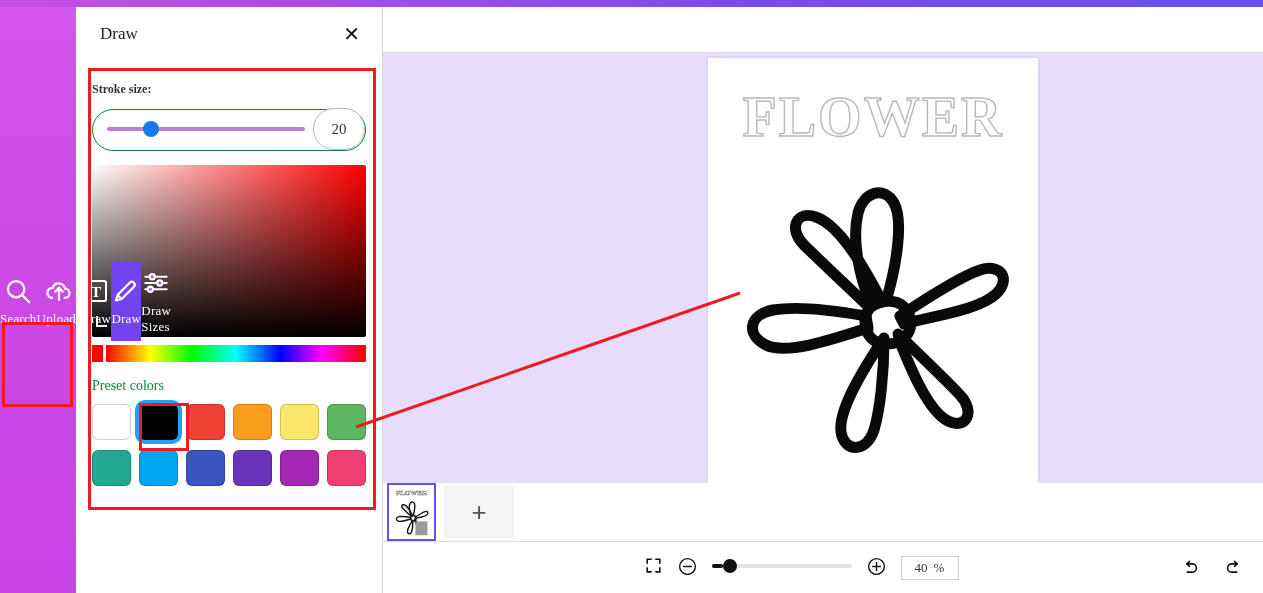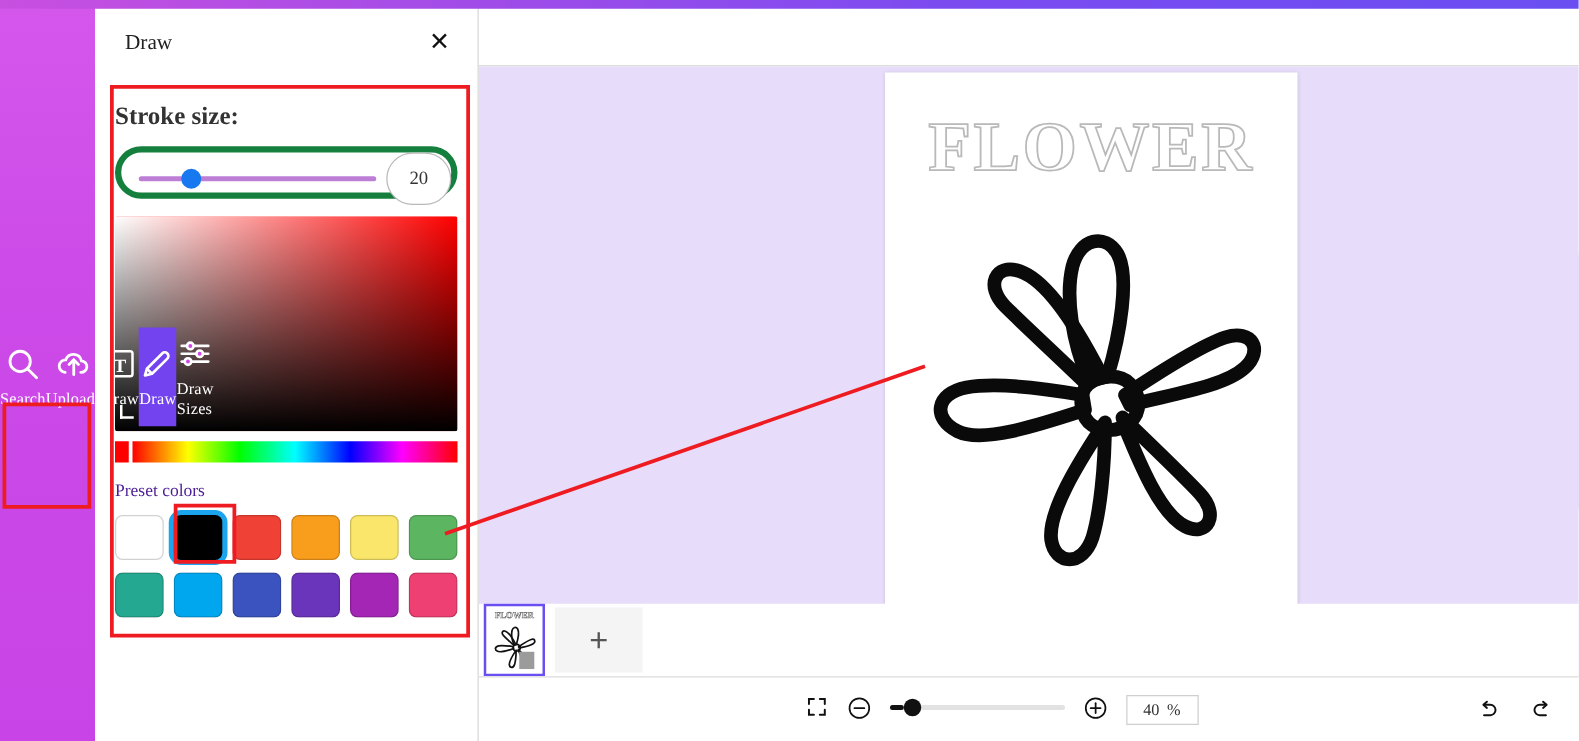--- a/index.html
+++ b/index.html
@@ -44,26 +44,26 @@
     height: 68px; display: flex; align-items: center;
     justify-content: space-between; padding: 0 22px 0 24px;
   }
   #panel-title { font-size: 17px; color: #222; }
   #panel-close {
     font-size: 20px; color: #111; cursor: pointer;
     font-family: "Liberation Sans", sans-serif; line-height: 1;
   }
   #panel-body { padding: 14px 16px 0 16px; }
   #stroke-label {
-    font-size: 20px; font-weight: bold; color: #333; margin-bottom: 12px;
+    font-size: 12px; font-weight: bold; color: #333; margin-bottom: 12px;
     font-family: "Liberation Serif", serif;
   }
   #stroke-row {
-    display: flex; align-items: flex-start; height: 42px;
-    border: 5px solid #15803d; border-radius: 21px; background:#fff;
+    display: flex; align-items: flex-end; height: 42px;
+    border: 1px solid #15803d; border-radius: 21px; background:#fff;
   }
   #stroke-slider {
     flex: 1; position: relative; height: 42px; margin-left: 14px;
     margin-right: 8px; cursor: pointer;
   }
   #stroke-track {
     position: absolute; left: 0; right: 0; top: 19px; height: 4px;
     background: #bd7fd6; border-radius: 2px;
   }
   #stroke-thumb {
@@ -88,21 +88,21 @@
     border: 2px solid #ffffff; border-top: none; border-right: none;
   }
   #hue-row { display:flex; align-items:center; margin-top: 8px; height: 17px; }
   #hue-current { width: 11px; height: 17px; background:#ff0000; margin-right: 3px; }
   #hue-strip {
     flex: 1; height: 17px; cursor: pointer;
     background: linear-gradient(to right,
       #ff0000 0%, #ffff00 17%, #00ff00 33%, #00ffff 50%,
       #0000ff 67%, #ff00ff 83%, #ff0000 100%);
   }
-  #preset-label { font-size: 14px; color: #4c1d95; margin-top: 16px; }
+  #preset-label { font-size: 14px; color: #15803d; margin-top: 16px; }
   .swatch-row { display: flex; gap: 8px; margin-top: 10px; }
   .swatch {
     width: 42px; height: 36px; border-radius: 6px;
     border: 1px solid rgba(0,0,0,.18); cursor: pointer; position: relative;
   }
   .swatch.selected { box-shadow: 0 0 0 4px #1ba5ef; }
   #panel-highlight {
     position: absolute; left: 88px; top: 68px;
     width: 288px; height: 442px;
     border: 3px solid #ee1b20; pointer-events: none; z-index: 11;

